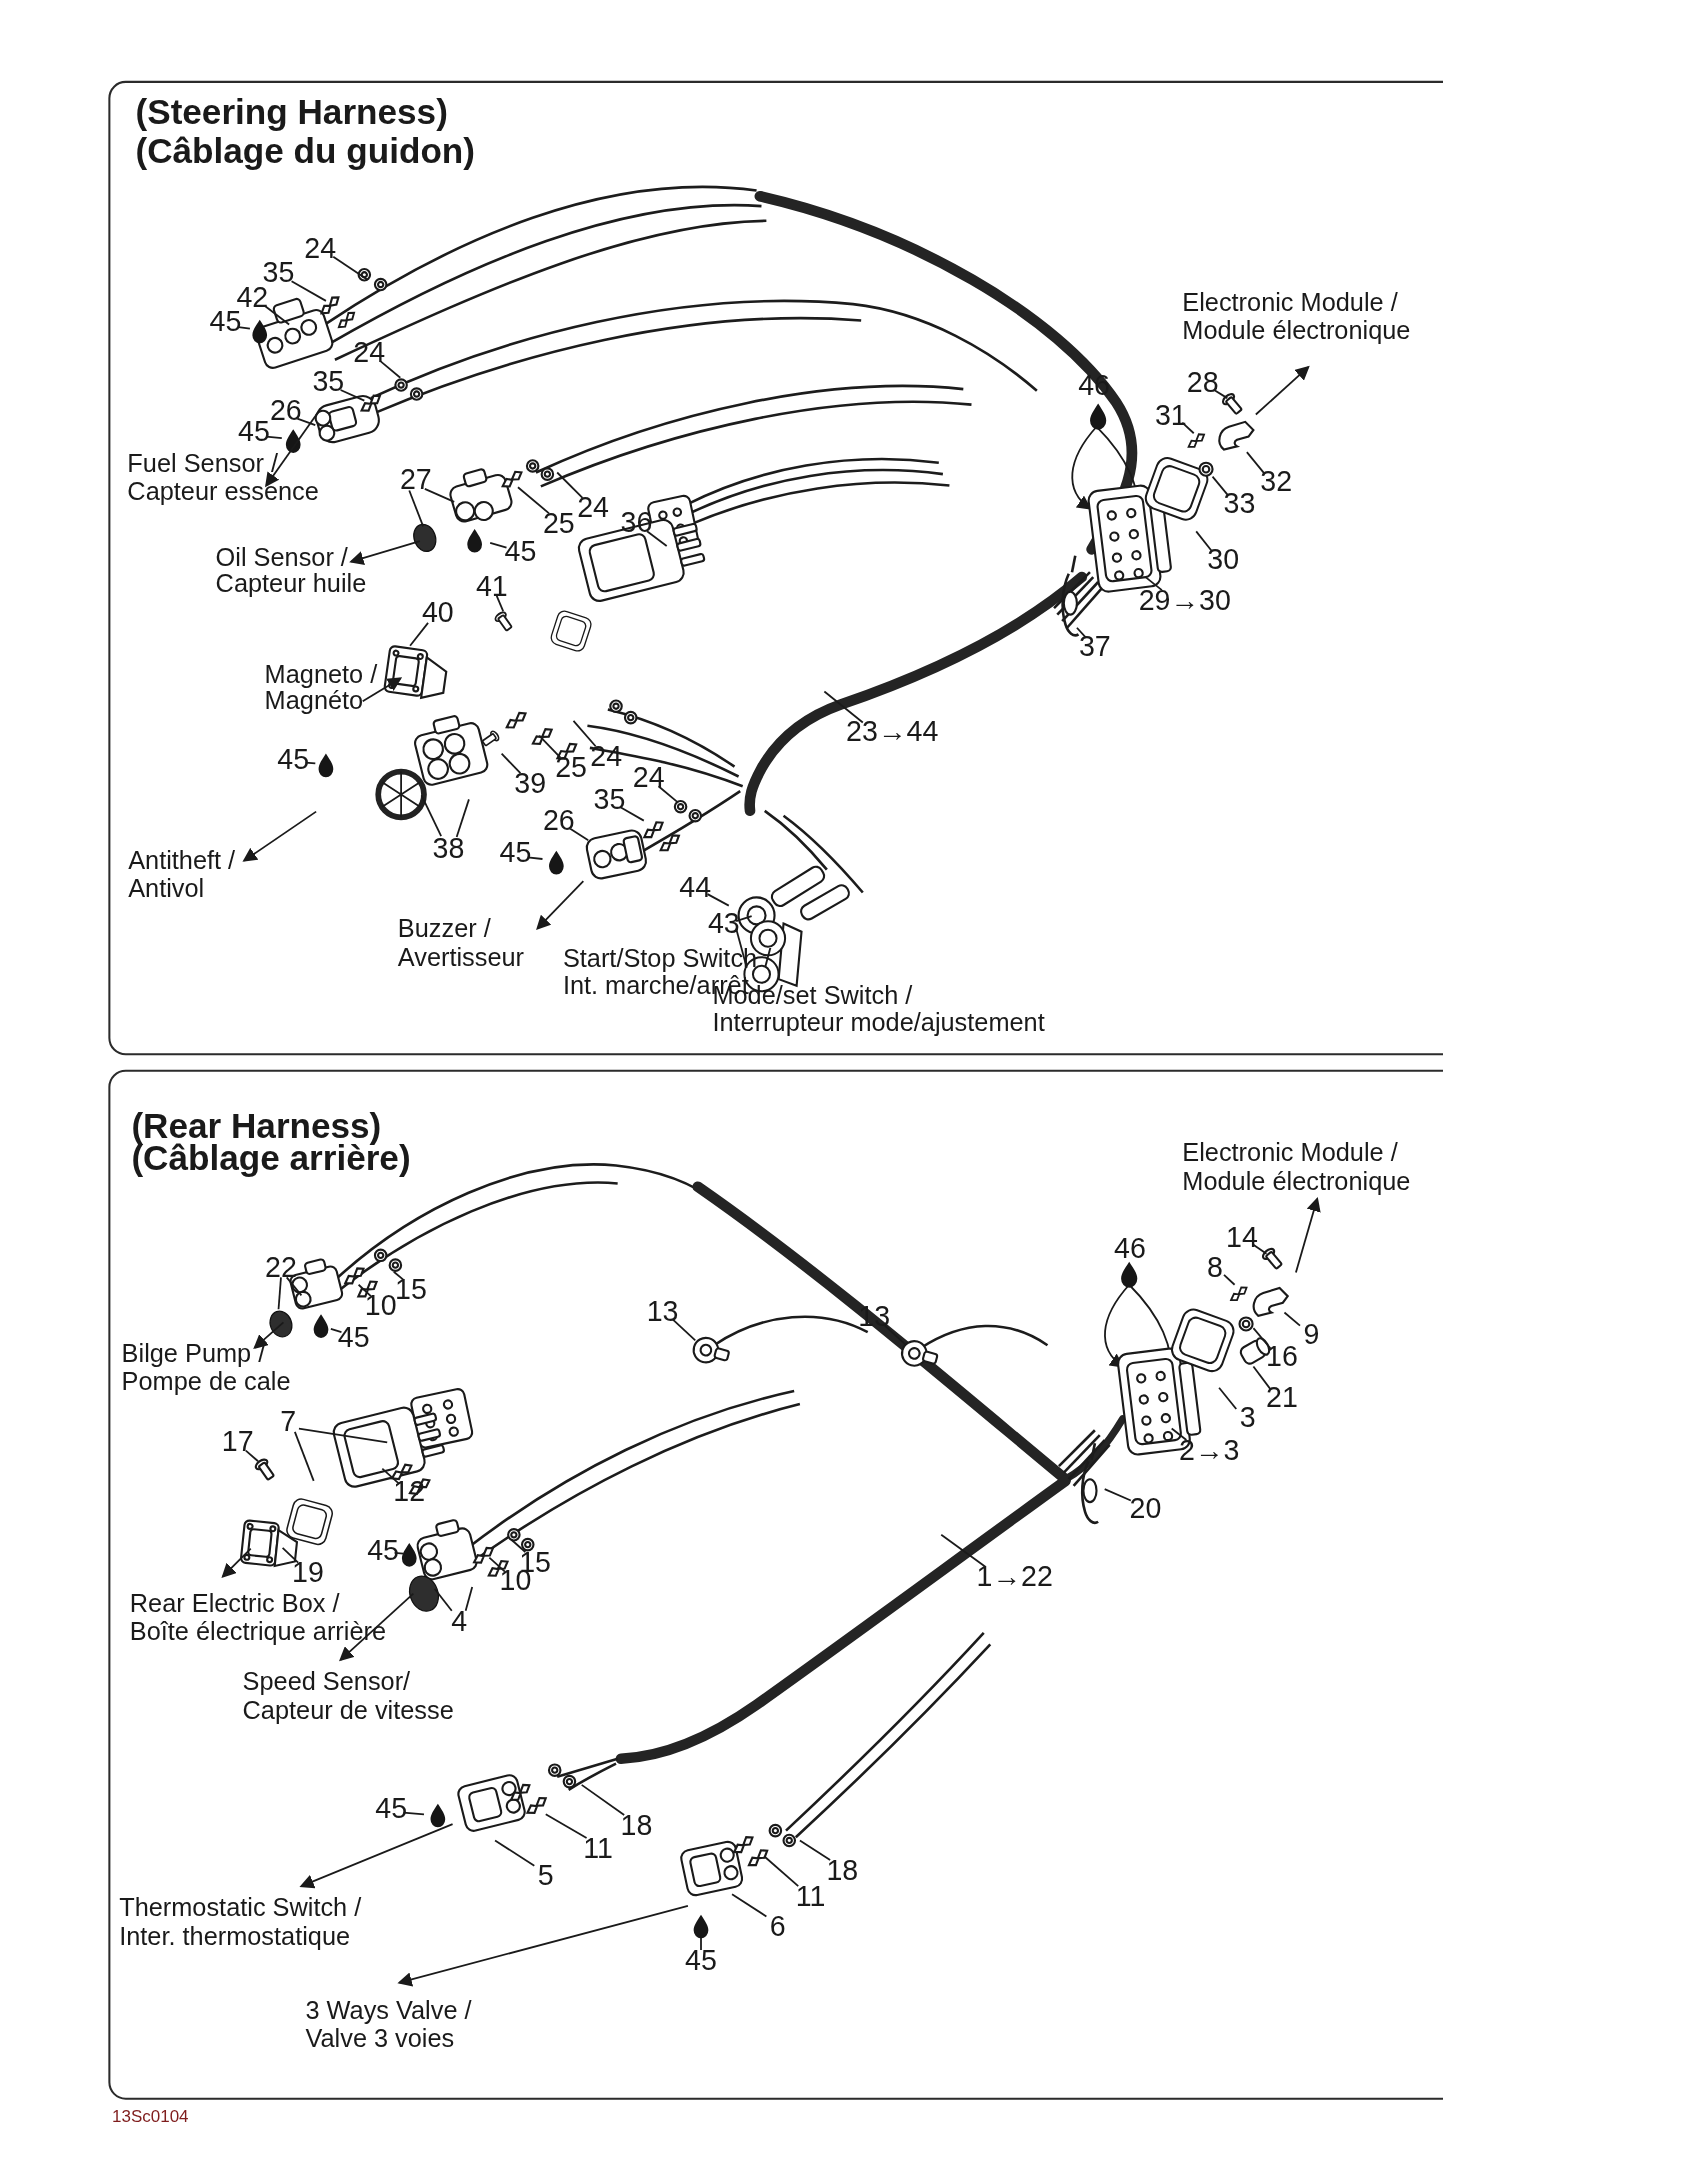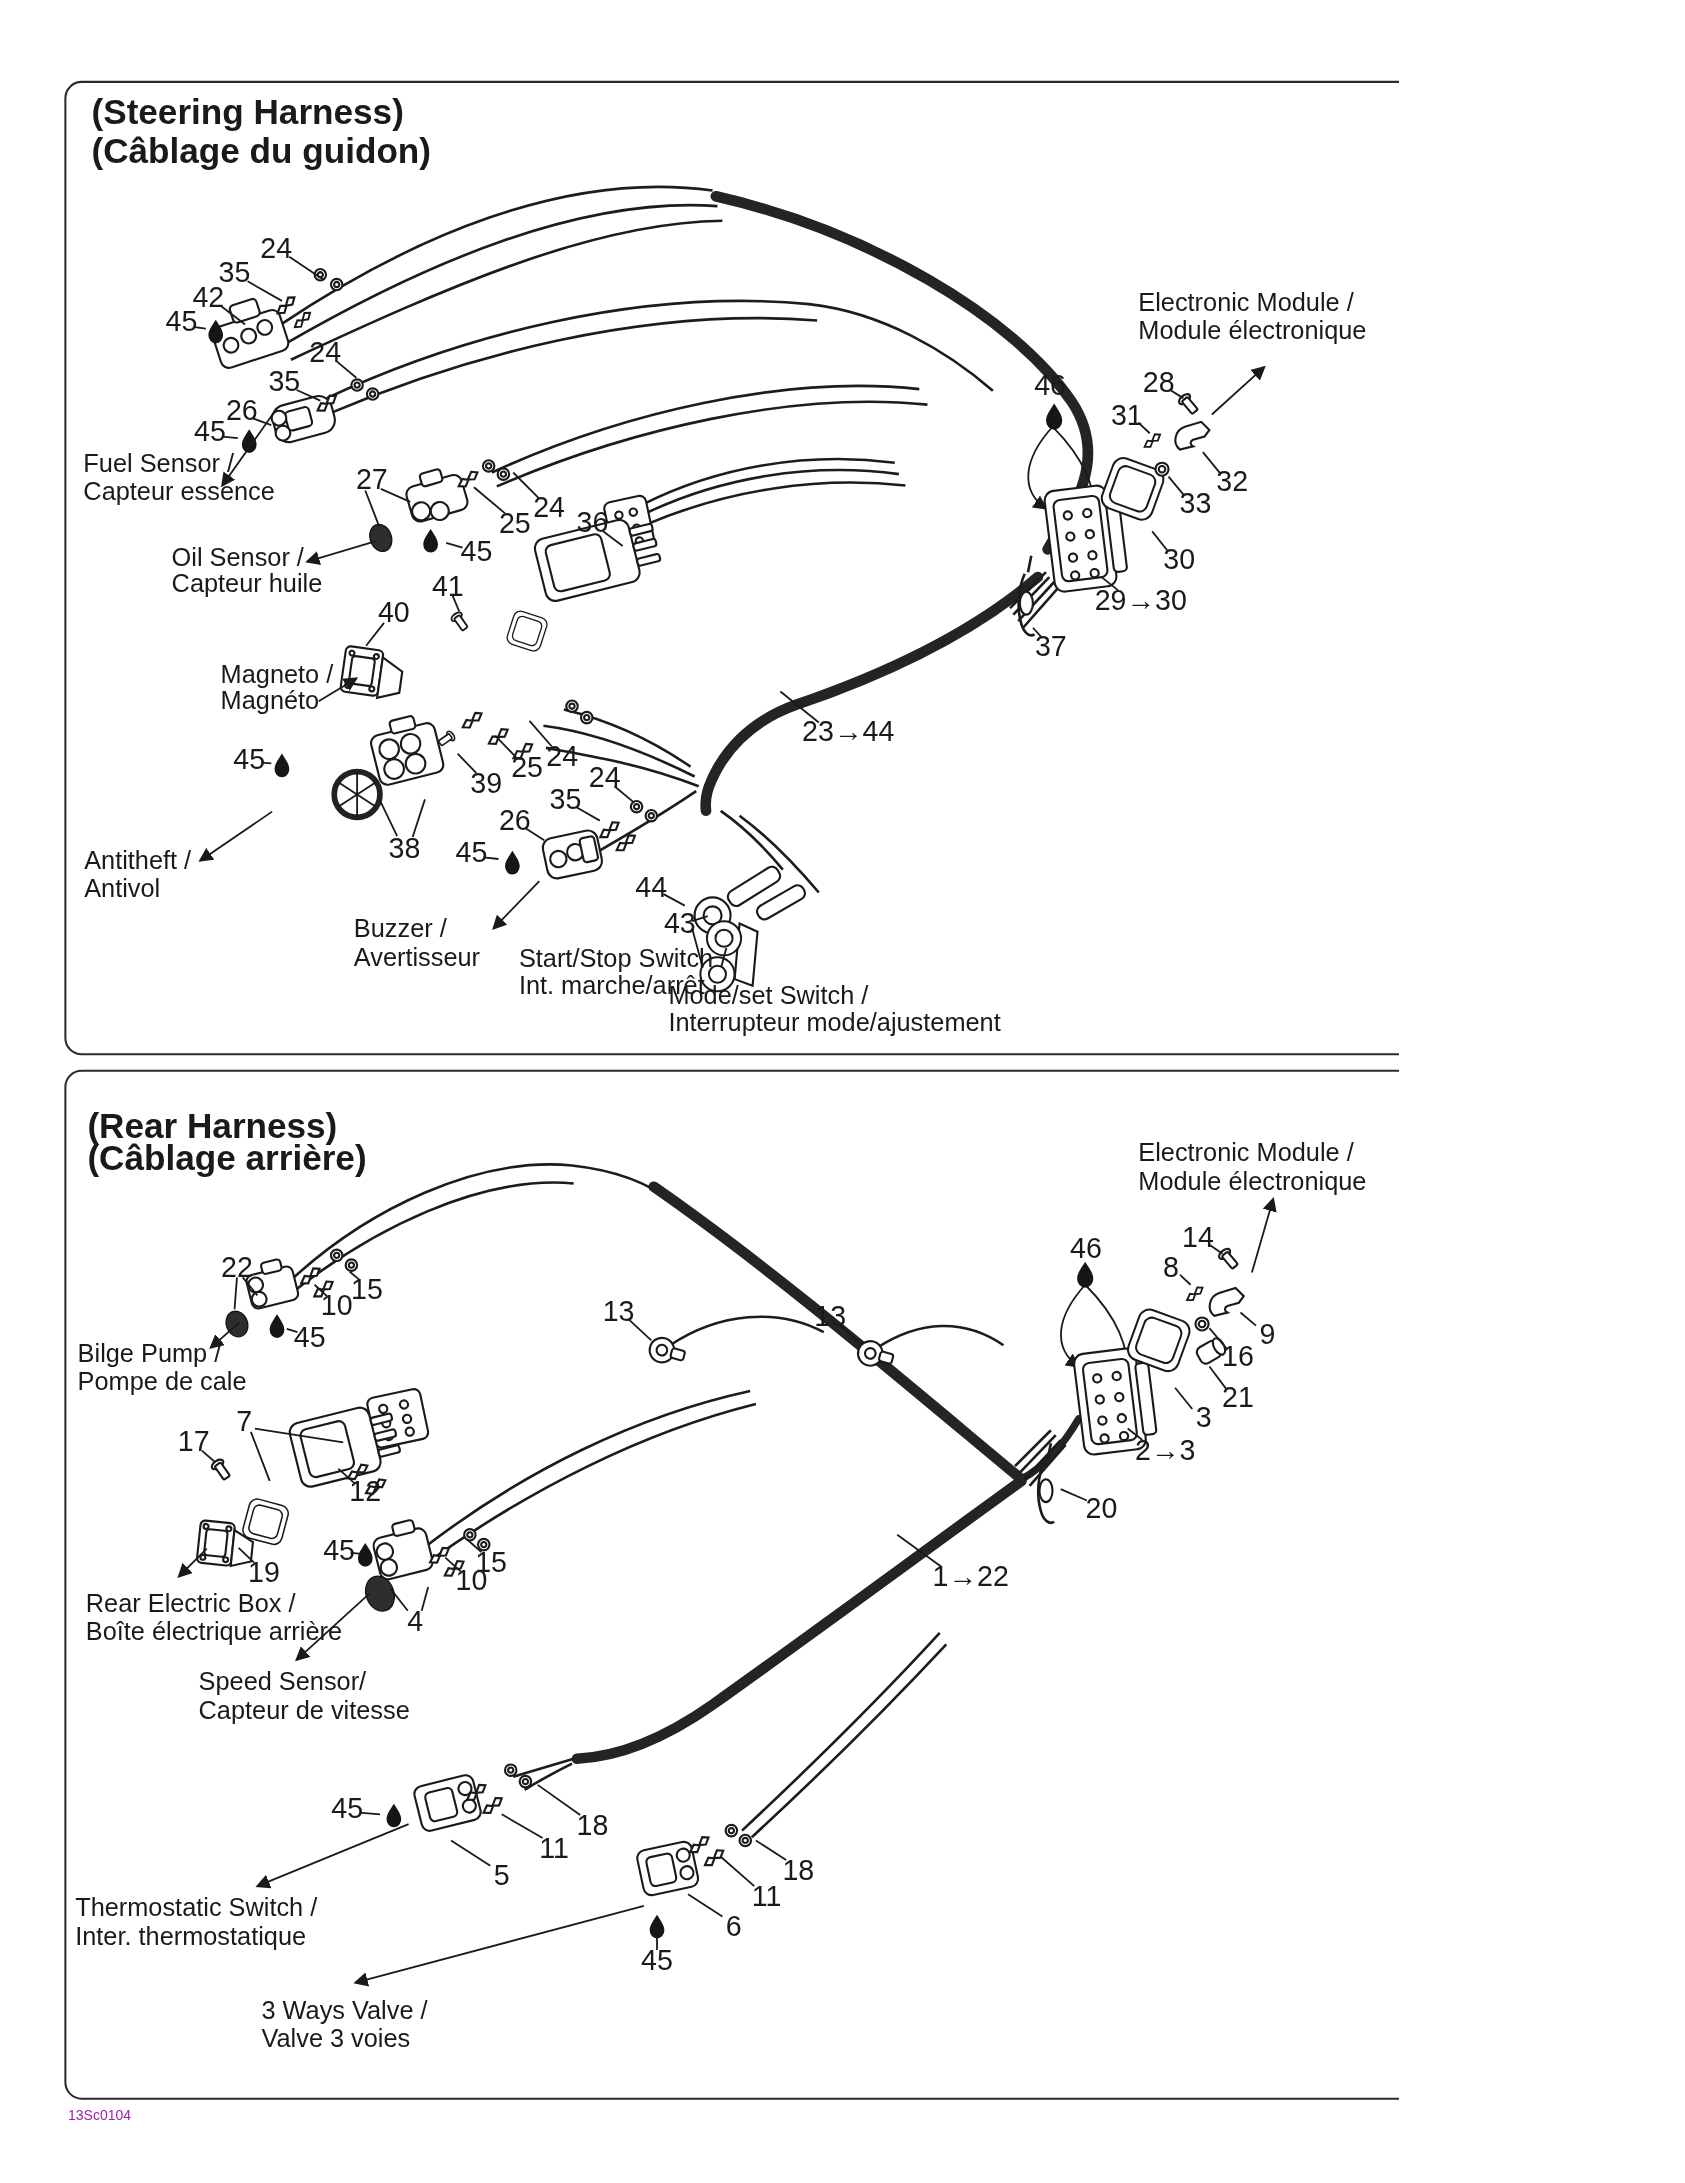--- a/index.html
+++ b/index.html
@@ -1,30 +1,30 @@
 <!DOCTYPE html>
 <html style="font-size:13px"><head>
 <meta charset="utf-8">
 <style>
   html,body{margin:0;padding:0;background:#ffffff;}
   #stage{position:relative;width:1399px;height:2183px;background:#ffffff;overflow:hidden;
-         font-family:"Liberation Sans","DejaVu Sans",sans-serif;}
+         font-family:"Liberation Sans","DejaVu Sans",sans-serif;margin-left:44px;}
   svg{position:absolute;left:0;top:0;}
   text{font-family:"Liberation Sans","DejaVu Sans",sans-serif;fill:#1a1a1a;}
   .title{font-size:43px;font-weight:bold;}
   .lbl{font-size:31px;}
   .callout{font-size:35px;text-anchor:middle;}
   .lead{stroke:#1a1a1a;stroke-width:2.2;fill:none;}
   .w{stroke:#1c1c1c;stroke-width:3.2;fill:none;}
   .tk{stroke:#242424;stroke-width:13;fill:none;stroke-linecap:round;}
   .tk2{stroke:#242424;stroke-width:9;fill:none;stroke-linecap:round;}
   .o{stroke:#1a1a1a;stroke-width:2.6;fill:#ffffff;}
   .dk{fill:#2e2e2e;stroke:#111111;stroke-width:1.5;}
   .panel{fill:#ffffff;stroke:#2b2b2b;stroke-width:2.5;}
-  #doc-code{position:absolute;left:68px;top:2107px;font-size:14px;color:#a21caf;}
+  #doc-code{position:absolute;left:68px;top:2107px;font-size:17px;color:#7f1d1d;}
 </style>
 </head>
 <body>
 
 <div id="stage">
 
 <svg id="art" width="1685" height="2183" viewBox="0 0 2062 2671">
   <defs>
     <marker id="ah" viewBox="0 0 10 10" refX="8.5" refY="5" markerWidth="8" markerHeight="8" orient="auto-start-reverse">
       <path d="M0,0L10,5L0,10z" fill="#1a1a1a"></path>

